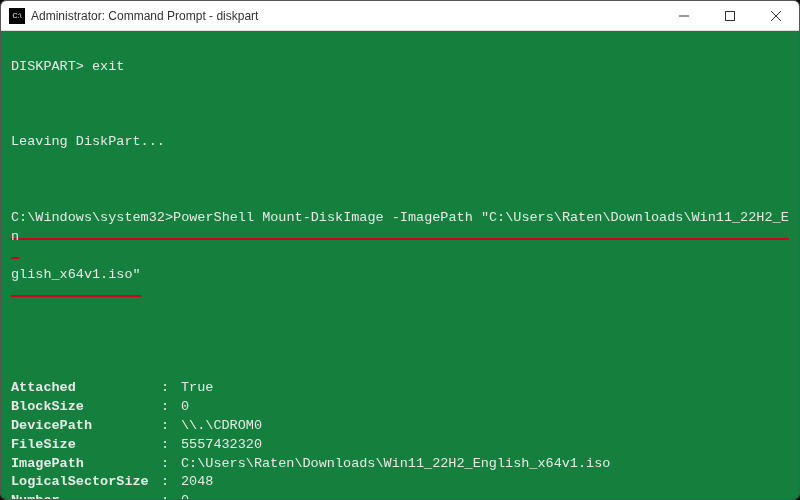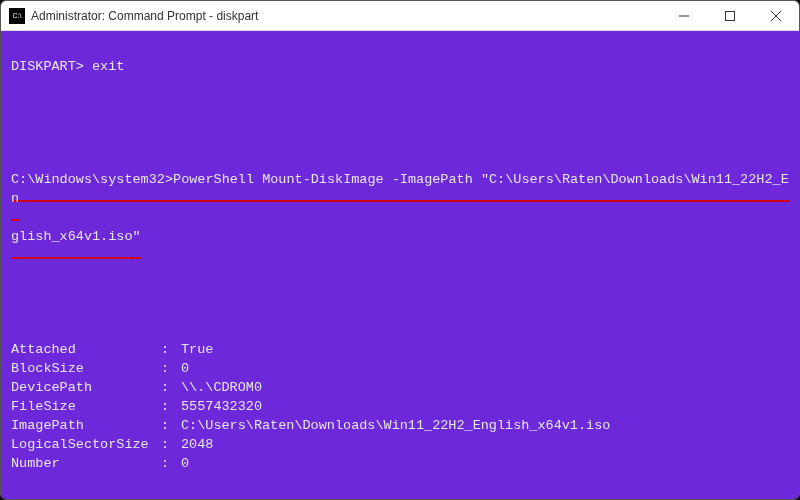--- a/index.html
+++ b/index.html
@@ -42,37 +42,37 @@
   .win-controls { display: flex; }
   .win-btn {
     width: 46px; height: 30px;
     display: flex; align-items: center; justify-content: center;
     font-family: sans-serif;
     font-size: 10px;
     color: #333;
   }
   .win-btn svg { stroke: #333; stroke-width: 1; fill: none; }
   .terminal {
-    background: #6d28d9;
+    background: #15803d;
     color: #e8e8e8;
     font-size: 13.5px;
     line-height: 1.4;
     padding: 8px 10px;
     height: calc(100% - 30px);
     overflow: hidden;
     white-space: pre-wrap;
     word-break: break-all;
   }
   .line { display: block; }
   .underline-red {
     border-bottom: 2px solid #d0021b;
     padding-bottom: 13px;
   }
   .prop-row { display: flex; }
-  .prop-key { width: 150px; }
+  .prop-key { width: 150px; font-weight: bold; }
   .prop-sep { width: 20px; }
   .prop-val { flex: 1; }
 </style>
 </head>
 <body>
 
 <div class="titlebar">
   <span class="titlebar-icon"></span>
   <span class="titlebar-title">Administrator: Command Prompt - diskpart</span>
   <div class="win-controls">
@@ -91,20 +91,21 @@
           <line x1="0" y1="0" x2="10" y2="10"></line>
           <line x1="10" y1="0" x2="0" y2="10"></line>
         </svg>
     </div>
   </div>
 </div>
 
 <div class="terminal">
 <span class="line"><span>DISKPART&gt; </span><span>exit</span></span>
 <span class="line">&nbsp;</span>
+<span class="line">Leaving DiskPart...</span>
 <span class="line">&nbsp;</span>
 <span class="line"><span class="underline-red">C:\Windows\system32&gt;</span><span class="underline-red">PowerShell Mount-DiskImage -ImagePath "C:\Users\Raten\Downloads\Win11_22H2_En</span></span>
 <span class="line"><span class="underline-red">glish_x64v1.iso"</span></span>
 <span class="line">&nbsp;</span>
 <span class="line">&nbsp;</span>
 <div id="props"><div class="prop-row line"><span class="prop-key">Attached</span><span class="prop-sep">: </span><span class="prop-val">True</span></div><div class="prop-row line"><span class="prop-key">BlockSize</span><span class="prop-sep">: </span><span class="prop-val">0</span></div><div class="prop-row line"><span class="prop-key">DevicePath</span><span class="prop-sep">: </span><span class="prop-val">\\.\CDROM0</span></div><div class="prop-row line"><span class="prop-key">FileSize</span><span class="prop-sep">: </span><span class="prop-val">5557432320</span></div><div class="prop-row line"><span class="prop-key">ImagePath</span><span class="prop-sep">: </span><span class="prop-val">C:\Users\Raten\Downloads\Win11_22H2_English_x64v1.iso</span></div><div class="prop-row line"><span class="prop-key">LogicalSectorSize</span><span class="prop-sep">: </span><span class="prop-val">2048</span></div><div class="prop-row line"><span class="prop-key">Number</span><span class="prop-sep">: </span><span class="prop-val">0</span></div></div>
 
 
 
 

